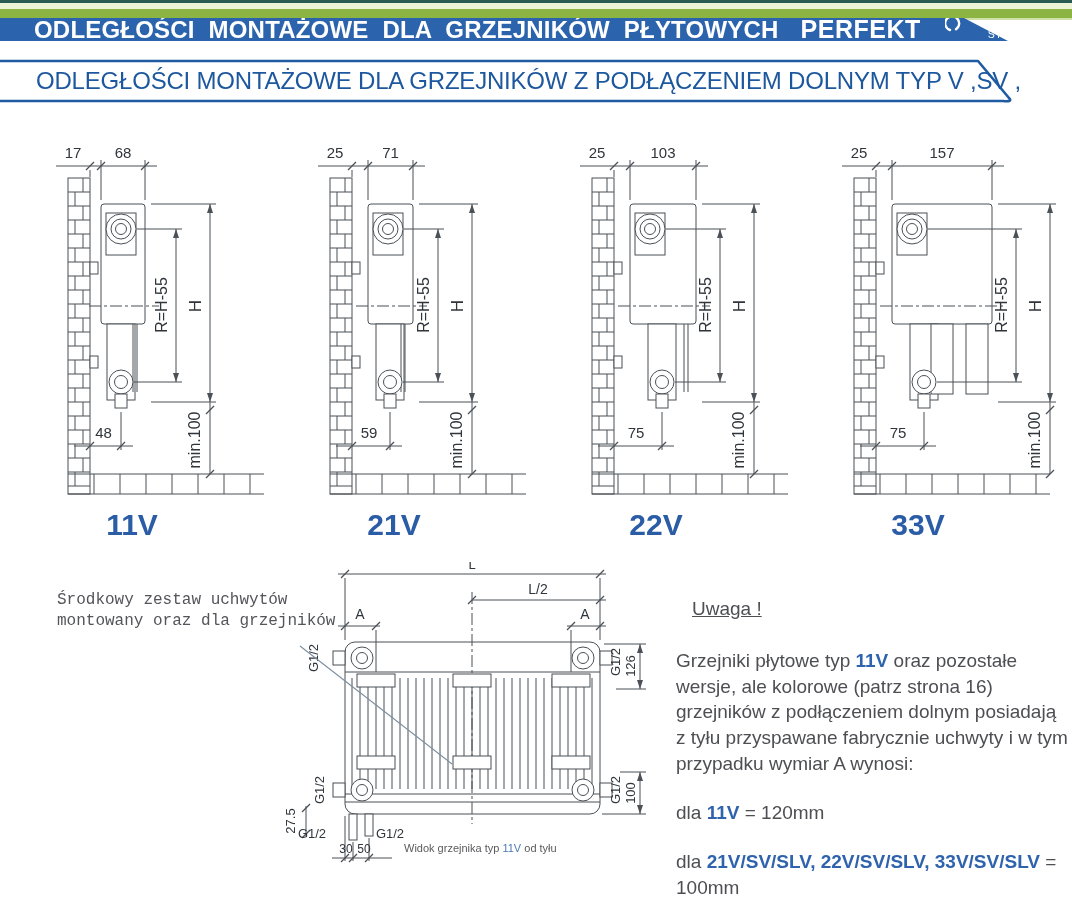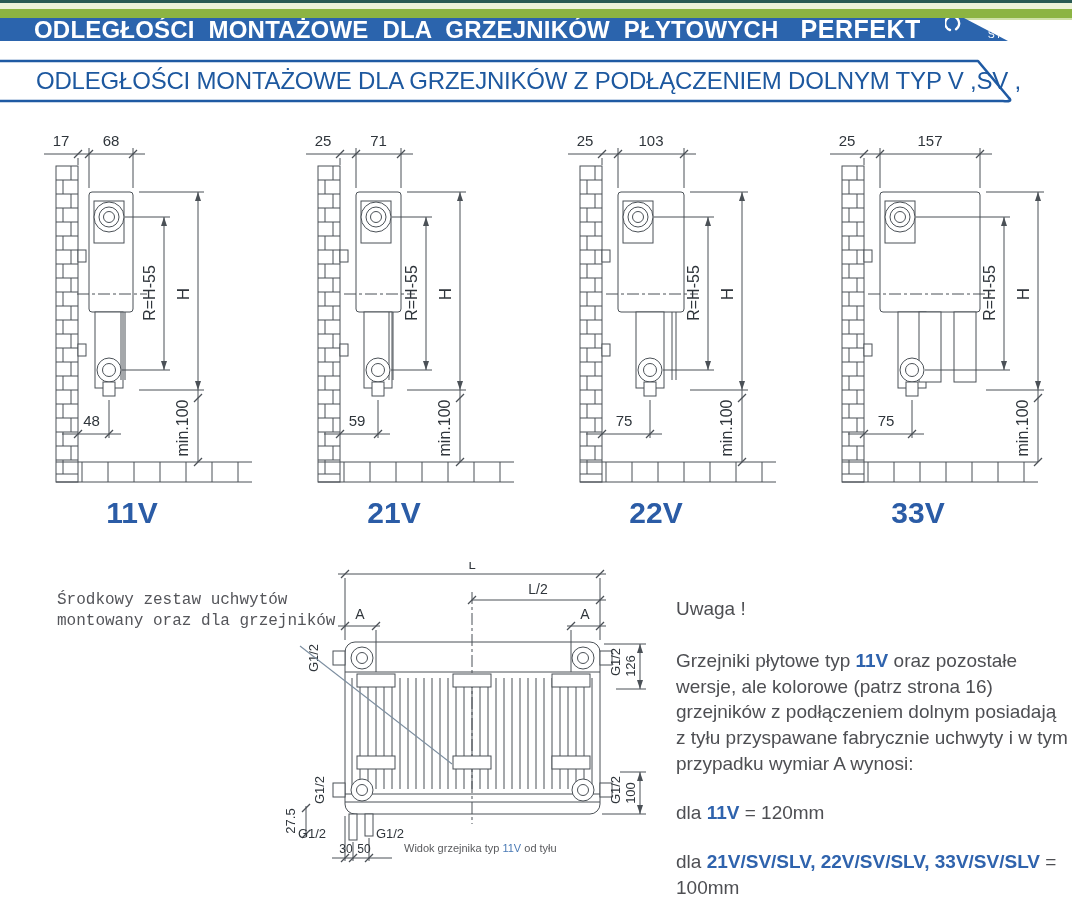--- a/index.html
+++ b/index.html
@@ -23,33 +23,33 @@
   .brand{display:flex;align-items:flex-end;margin-left:22px;position:relative;gap:28px;}
   .brand-name{color:#fff;font-size:25px;font-weight:700;letter-spacing:.5px;line-height:1;}
   .swoosh{position:relative;top:-9px;left:-4px;}
   .brand-sub{color:#fff;font-size:10.5px;letter-spacing:.4px;margin-left:-6px;margin-bottom:2px;}
   
   .banner2{position:absolute;left:0;top:58px;}
   .banner2 text{font-family:"Liberation Sans",sans-serif;font-size:24px;fill:#1d589f;letter-spacing:-.2px;}
   
   .fig{position:absolute;top:118px;width:260px;}
   .fig svg{display:block;}
-  .fig figure{margin:4px;}
+  .fig figure{margin:16px;}
   .fig figcaption{
     text-align:center;margin-top:8px;font-size:30px;font-weight:700;color:#2b5ca6;
     transform:translateX(-8px);
   }
   
   .bottom{position:absolute;left:0;top:560px;width:1072px;height:338px;}
   .note-left{position:absolute;left:57px;top:30px;font-size:16px;color:#54555a;line-height:1.32;font-family:Liberation Mono, monospace;}
   .rear{position:absolute;left:280px;top:2px;}
   .leader{position:absolute;left:0;top:0;pointer-events:none;}
   .rear-caption{position:absolute;left:404px;top:282px;font-size:11px;color:#5a5b5e;white-space:nowrap;}
   .note-right{position:absolute;left:676px;top:36px;width:392px;font-size:19px;color:#4e4f53;}
-  .note-right .uwaga{margin:0 0 26px 0;}
+  .note-right .uwaga{margin:0 0 26px 16px;text-decoration:underline;}
   .note-right p{margin:0;line-height:1.36;}
   .note-right .dla{margin-top:23px;}
   .blue{color:#2f63ad;font-weight:700;}
   svg text{font-family:"Liberation Sans",sans-serif;}
 </style>
 </head>
 <body>
 
 <div class="topbars">
   <div class="strip1"></div>

